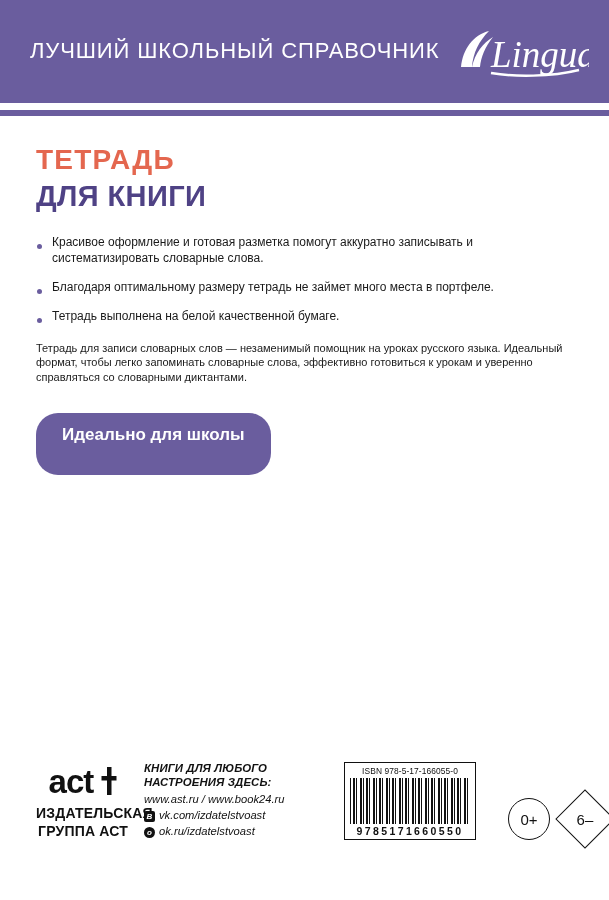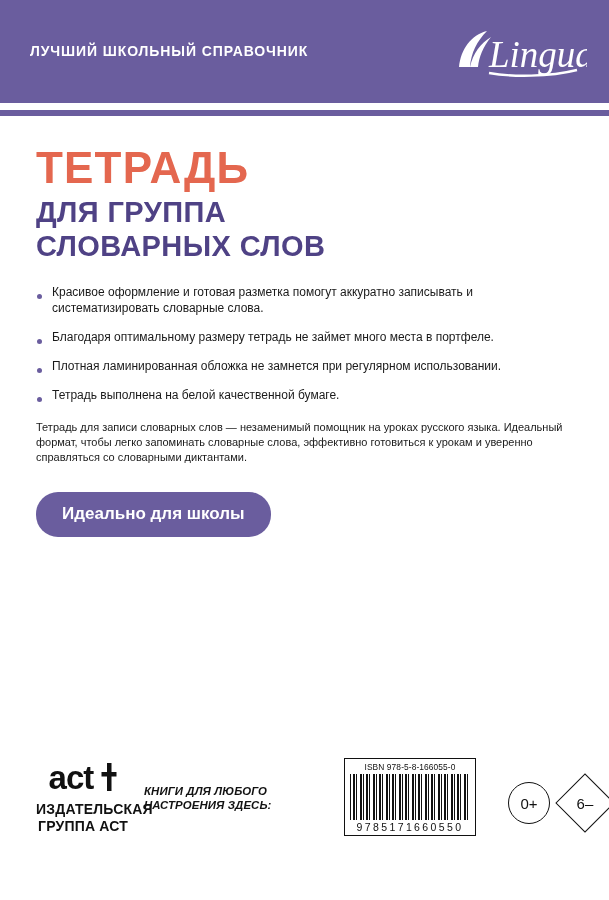--- a/index.html
+++ b/index.html
@@ -30,22 +30,22 @@
     height: 103px;
     background: #6a5d9e;
     display: flex;
     align-items: center;
     justify-content: space-between;
     box-sizing: border-box;
     padding: 0 22px 0 30px;
   }
   .top-banner-title {
     color: #ffffff;
-    font-size: 14px;
-    font-weight: bold;
+    font-size: 22px;
+    font-weight: normal;
     letter-spacing: 0.9px;
     line-height: 1.1;
     white-space: nowrap;
   }
   .lingua-logo {
     display: flex;
     align-items: flex-start;
     gap: 2px;
   }
   .lingua-logo svg {
@@ -68,21 +68,21 @@
     left: 0;
     top: 116px;
     width: 609px;
     bottom: 150px;
     box-sizing: border-box;
     padding: 30px 36px 0 36px;
   }
 
   .title-main {
     color: #e4674f;
-    font-size: 44px;
+    font-size: 28px;
     font-weight: bold;
     letter-spacing: 1.2px;
     line-height: 1.02;
     margin: 0 0 4px 0;
   }
   .title-sub {
     color: #4f4285;
     font-size: 29px;
     font-weight: bold;
     letter-spacing: 0.4px;
@@ -125,36 +125,36 @@
   }
 
   .badge {
     display: inline-block;
     margin-top: 28px;
     background: #6a5d9e;
     color: #ffffff;
     font-size: 17px;
     font-weight: bold;
     border-radius: 22px;
-    padding: 12px 26px 13px 26px;
+    padding: 12px 26px 30px 26px;
   }
 
   
   .footer {
     position: absolute;
     left: 0;
     bottom: 0;
     width: 609px;
     height: 150px;
     box-sizing: border-box;
     padding: 8px 30px 0 36px;
   }
   .footer-row {
     display: flex;
-    align-items: center;
+    align-items: flex-end;
     gap: 14px;
   }
   .ast-block {
     width: 94px;
     flex: 0 0 94px;
     text-align: center;
     padding-top: 2px;
   }
   .ast-logo {
     font-size: 33px;
@@ -239,20 +239,21 @@
         #111 0px, #111 1px, #fff 1px, #fff 3px,
         #111 3px, #111 5px, #fff 5px, #fff 6px,
         #111 6px, #111 7px, #fff 7px, #fff 10px,
         #111 10px, #111 12px, #fff 12px, #fff 13px);
   }
   .bar-digits {
     font-size: 10.5px;
     letter-spacing: 2.4px;
     color: #111111;
     margin-top: 1px;
+    font-weight: bold;
   }
 
   .age-marks {
     display: flex;
     align-items: center;
     gap: 14px;
     margin-left: 18px;
     padding-top: 12px;
   }
   .age-circle {
@@ -296,28 +297,26 @@
         <text x="52" y="44" font-family="'Liberation Serif', serif" font-size="37" font-style="italic" fill="#ffffff">Lingua</text>
         <path d="M52 50 C 75 54, 112 54, 140 47" stroke="#ffffff" stroke-width="2.4" fill="none"></path>
       </svg>
     </div>
   </div>
   <div class="banner-rule"></div>
 
   <div class="content">
     <h1 class="title-main">ТЕТРАДЬ</h1>
     <div class="title-sub">
-      <div>ДЛЯ ГРУППА</div>
-      <div>СЛОВАРНЫХ СЛОВ</div>
+      <div>ДЛЯ КНИГИ</div>
     </div>
 
     <ul class="bullets">
       <li class="bullet">Красивое оформление и готовая разметка помогут аккуратно записывать и систематизировать словарные слова.</li>
       <li class="bullet">Благодаря оптимальному размеру тетрадь не займет много места в портфеле.</li>
-      <li class="bullet">Плотная ламинированная обложка не замнется при регулярном использовании.</li>
       <li class="bullet">Тетрадь выполнена на белой качественной бумаге.</li>
     </ul>
 
     <p class="para">Тетрадь для записи словарных слов — незаменимый помощник на уроках русского языка. Идеальный формат, чтобы легко запоминать словарные слова, эффективно готовиться к урокам и уверенно справляться со словарными диктантами.</p>
 
     <div class="badge">Идеально для школы</div>
   </div>
 
   <div class="footer">
     <div class="footer-row">
@@ -334,24 +333,37 @@
           <div>ИЗДАТЕЛЬСКАЯ</div>
           <div>ГРУППА АСТ</div>
         </div>
       </div>
 
       <div class="links-block">
         <div class="links-head">
           <div>КНИГИ ДЛЯ ЛЮБОГО</div>
           <div>НАСТРОЕНИЯ ЗДЕСЬ:</div>
         </div>
+        <div class="links-list">
+          <div class="link-line">
+            <span>www.ast.ru / www.book24.ru</span>
+          </div>
+          <div class="link-line">
+            <span class="sm-icon">B</span>
+            <span>vk.com/izdatelstvoast</span>
+          </div>
+          <div class="link-line">
+            <span class="sm-icon round">o</span>
+            <span>ok.ru/izdatelstvoast</span>
+          </div>
+        </div>
       </div>
 
       <div class="barcode-block">
-        <div class="isbn-text">ISBN 978-5-8-166055-0</div>
+        <div class="isbn-text">ISBN 978-5-17-166055-0</div>
         <div class="bars"></div>
         <div class="bar-digits">9785171660550</div>
       </div>
 
       <div class="age-marks">
         <div class="age-circle">0+</div>
         <div class="age-diamond">
           <span>6–</span>
         </div>
       </div>

